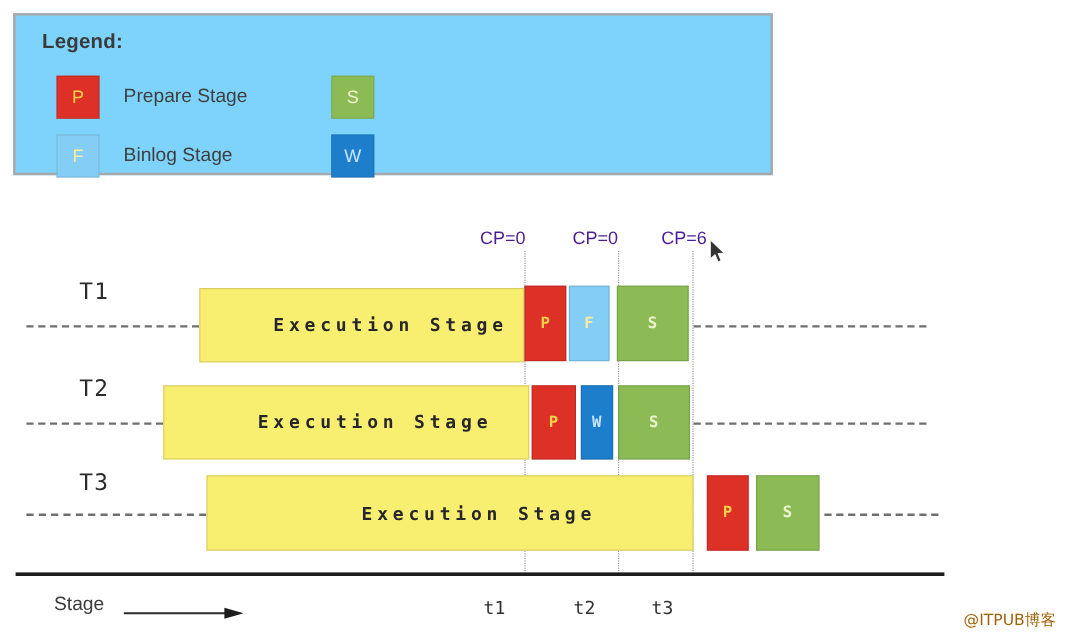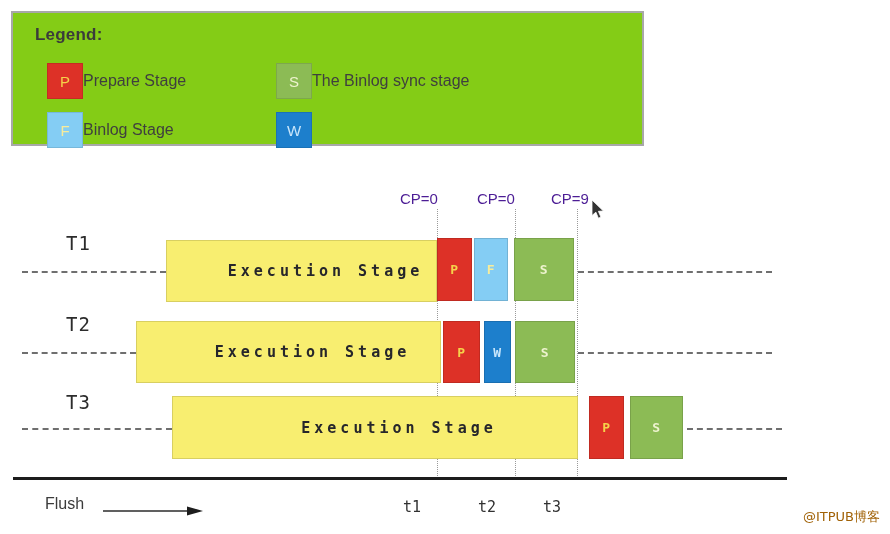--- a/index.html
+++ b/index.html
@@ -16,21 +16,21 @@
   }
 
   
   #legend-box {
     position: absolute;
     left: 11px;
     top: 11px;
     width: 633px;
     height: 135px;
     border: 2px solid #a8a8a8;
-    background: #84cc16;
+    background: #7dd3fc;
     box-sizing: border-box;
   }
   #legend-title {
     position: absolute;
     left: 22px;
     top: 12px;
     font-size: 17px;
     font-weight: bold;
     color: #3b3b3b;
     letter-spacing: 0.2px;
@@ -45,20 +45,21 @@
     height: 36px;
     border: 1px solid rgba(0,0,0,0.10);
     box-sizing: border-box;
     display: flex;
     align-items: center;
     justify-content: center;
     font-family: "Liberation Sans", sans-serif;
     font-size: 15px;
   }
   .legend-label {
+    margin-left: 20px;
     font-size: 16px;
     color: #3f3f3f;
     white-space: nowrap;
   }
 
   
   #chart {
     position: absolute;
     left: 0;
     top: 0;
@@ -161,33 +162,32 @@
     <div class="legend-label">Prepare Stage</div>
   </div>
 
   <div class="legend-entry" id="legend-entry-1" style="left: 34px; top: 99px;">
     <div class="legend-swatch" id="legend-swatch-1" style="background: rgb(132, 205, 244); color: rgb(247, 236, 156);">F</div>
     <div class="legend-label">Binlog Stage</div>
   </div>
 
   <div class="legend-entry" id="legend-entry-2" style="left: 263px; top: 50px;">
     <div class="legend-swatch" id="legend-swatch-2" style="background: rgb(140, 187, 85); color: rgb(238, 243, 207);">S</div>
-    <div class="legend-label">The Binlog sync stage</div>
   </div>
 
   <div class="legend-entry" id="legend-entry-3" style="left: 263px; top: 99px;">
     <div class="legend-swatch" id="legend-swatch-3" style="background: rgb(29, 127, 204); color: rgb(200, 230, 251);">W</div>
   </div>
 </div>
 
 <div id="chart">
 
   <div class="cp-label" id="cp-label-0" style="left: 400px; top: 190px;">CP=0</div>
   <div class="cp-label" id="cp-label-1" style="left: 477px; top: 190px;">CP=0</div>
-  <div class="cp-label" id="cp-label-2" style="left: 551px; top: 190px;">CP=9</div>
+  <div class="cp-label" id="cp-label-2" style="left: 551px; top: 190px;">CP=6</div>
 
   <div class="cp-line" id="cp-line-0" style="left: 437px; top: 209px; height: 269px; border-left-color: rgb(154, 154, 154);"></div>
   <div class="cp-line" id="cp-line-1" style="left: 515px; top: 209px; height: 269px; border-left-color: rgb(154, 154, 154);"></div>
   <div class="cp-line" id="cp-line-2" style="left: 577px; top: 209px; height: 269px; border-left-color: rgb(154, 154, 154);"></div>
 
   <div class="row-label" id="row-label-0" style="left: 66px; top: 232px;">T1</div>
   <div class="dash-line" id="row-dashl-0" style="left: 22px; top: 271px; width: 144px; border-top-color: rgb(111, 111, 111);"></div>
   <div class="dash-line" id="row-dashr-0" style="left: 578px; top: 271px; width: 194px; border-top-color: rgb(111, 111, 111);"></div>
   <div class="block exec" id="blk-0-0" style="left: 166px; top: 240px; width: 271px; height: 62px; background: rgb(248, 238, 112); color: rgb(38, 38, 43);">Execution Stage</div>
   <div class="block" id="blk-0-1" style="left: 437px; top: 238px; width: 35px; height: 63px; background: rgb(221, 49, 39); color: rgb(245, 210, 74);">P</div>
@@ -203,21 +203,21 @@
   <div class="block" id="blk-1-3" style="left: 515px; top: 321px; width: 60px; height: 62px; background: rgb(140, 187, 85); color: rgb(238, 243, 207);">S</div>
 
   <div class="row-label" id="row-label-2" style="left: 66px; top: 391px;">T3</div>
   <div class="dash-line" id="row-dashl-2" style="left: 22px; top: 428px; width: 150px; border-top-color: rgb(111, 111, 111);"></div>
   <div class="dash-line" id="row-dashr-2" style="left: 687px; top: 428px; width: 95px; border-top-color: rgb(111, 111, 111);"></div>
   <div class="block exec" id="blk-2-0" style="left: 172px; top: 396px; width: 406px; height: 63px; background: rgb(248, 238, 112); color: rgb(38, 38, 43);">Execution Stage</div>
   <div class="block" id="blk-2-1" style="left: 589px; top: 396px; width: 35px; height: 63px; background: rgb(221, 49, 39); color: rgb(245, 210, 74);">P</div>
   <div class="block" id="blk-2-2" style="left: 630px; top: 396px; width: 53px; height: 63px; background: rgb(140, 187, 85); color: rgb(238, 243, 207);">S</div>
 
   <div id="time-axis" style="border-top-color: rgb(29, 29, 29);"></div>
-  <div id="time-word">Flush</div>
+  <div id="time-word">Stage</div>
   <svg id="time-arrow" viewBox="0 0 100 10">
     <line x1="0" y1="5" x2="86" y2="5" stroke="#2b2b2b" stroke-width="1.6"></line>
     <polygon points="84,0.4 100,5 84,9.6" fill="#1d1d1d"></polygon>
   </svg>
 
   <div class="tick-label" id="tick-0" style="left: 403px; top: 498px;">t1</div>
   <div class="tick-label" id="tick-1" style="left: 478px; top: 498px;">t2</div>
   <div class="tick-label" id="tick-2" style="left: 543px; top: 498px;">t3</div>
 
   <svg id="cursor" viewBox="0 0 13 19">

